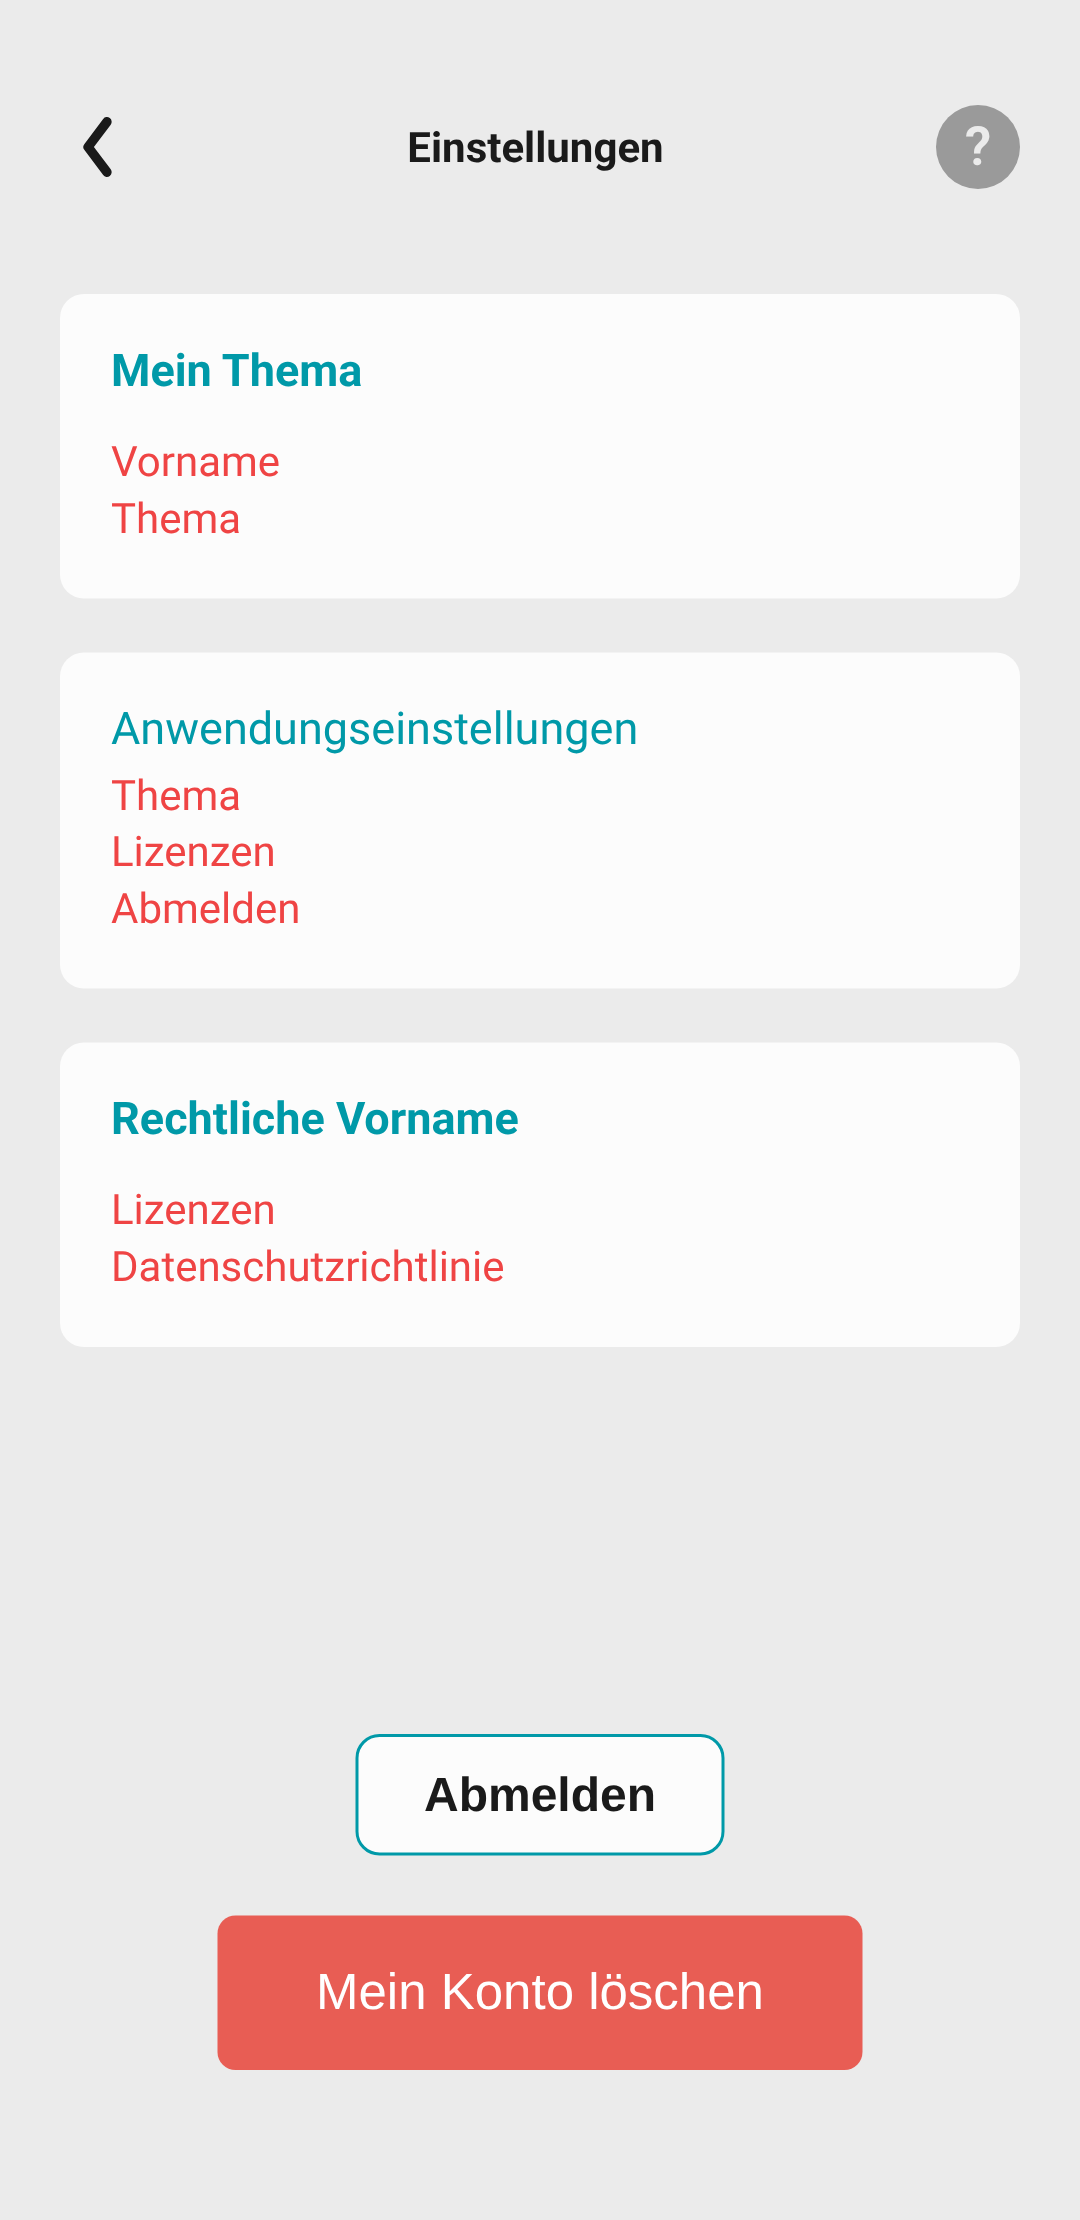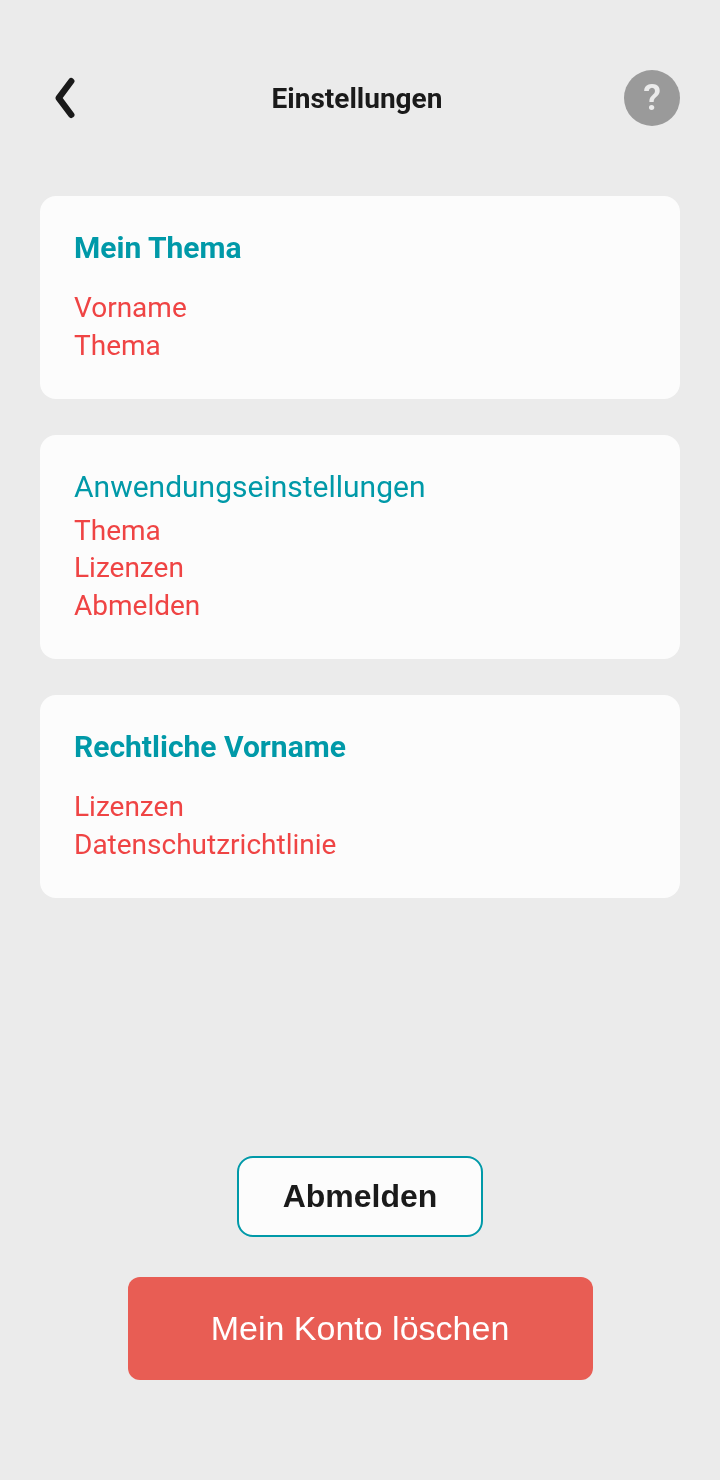--- a/index.html
+++ b/index.html
@@ -104,21 +104,21 @@
     }
     .delete-button {
       background-color: #e85d54;
       border: none;
       border-radius: 12px;
       padding: 32px 20px;
       font-size: 34px;
       font-weight: 400;
       color: #ffffff;
       cursor: pointer;
-      width: 465px;
+      width: 430px;
     }
   </style>
 </head>
 <body>
 
 <div class="header">
   <div class="back-button">
     <svg viewBox="0 0 24 40" fill="none" stroke="#1a1a1a" stroke-width="6" stroke-linecap="round" stroke-linejoin="round">
       <polyline points="18,4 6,20 18,36"></polyline>
     </svg>

